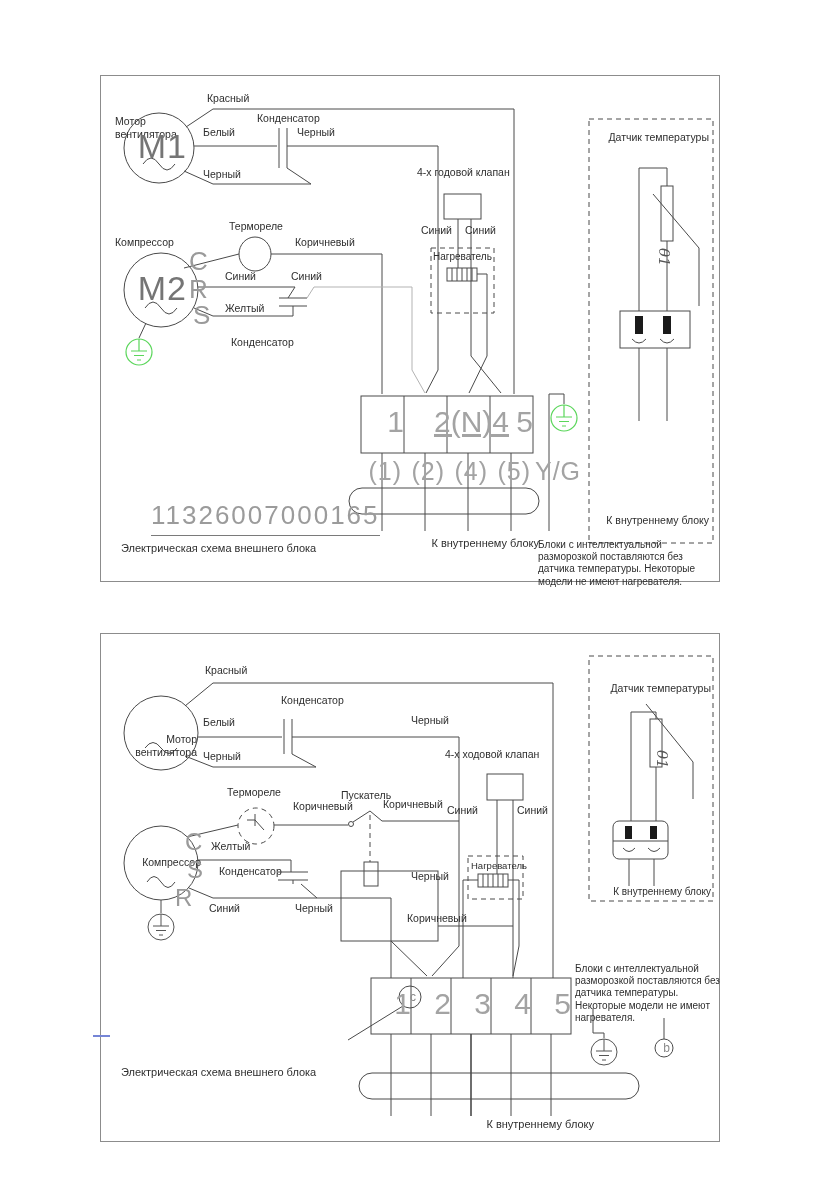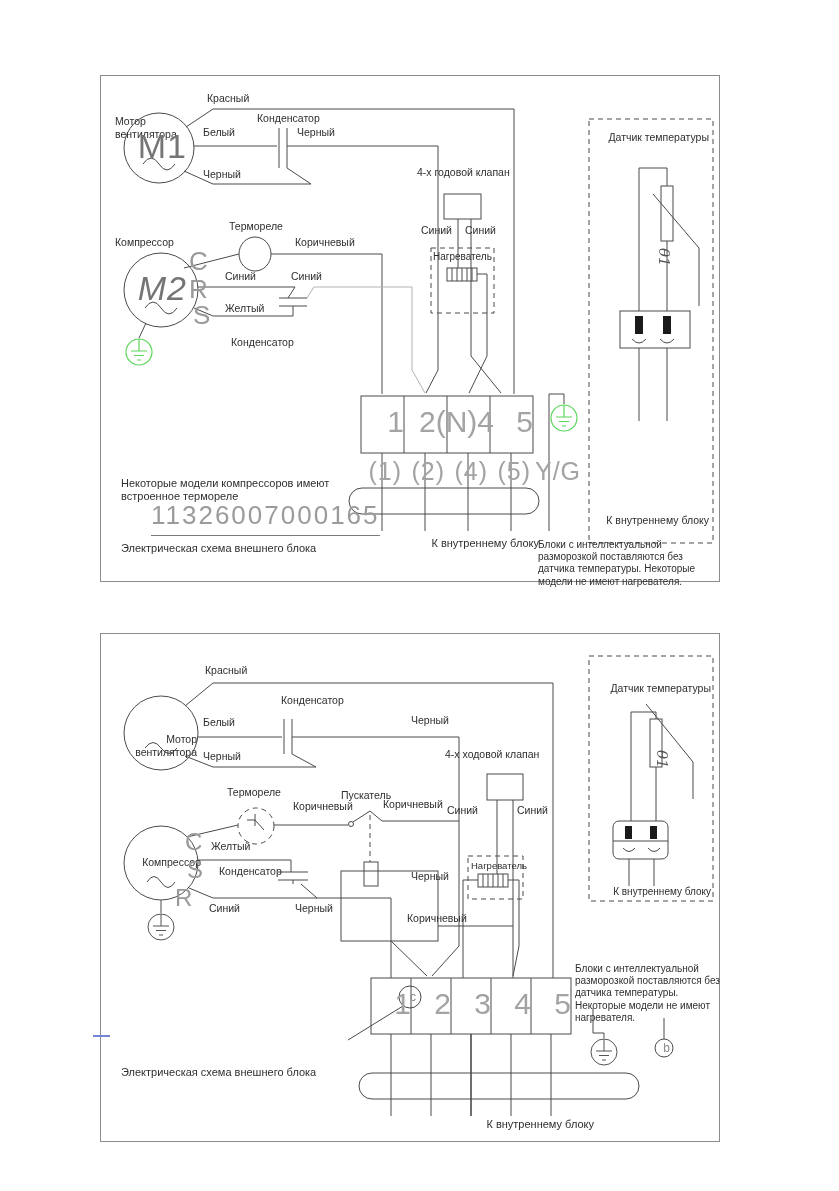--- a/index.html
+++ b/index.html
@@ -106,40 +106,39 @@
     <div class="lbl" style="left:156px;top:36px;">Конденсатор</div>
     <div class="lbl" style="left:102px;top:50px;">Белый</div>
     <div class="lbl" style="left:196px;top:50px;">Черный</div>
     <div class="lbl" style="left:102px;top:92px;">Черный</div>
     <div class="lbl" style="left:316px;top:90px;">4-х годовой клапан</div>
     <div class="lbl" style="left:320px;top:148px;">Синий</div>
     <div class="lbl" style="left:364px;top:148px;">Синий</div>
     <div class="lbl fs10" style="left:332px;top:175px;">Нагреватель</div>
     <div class="lbl" style="left:128px;top:144px;">Термореле</div>
     <div class="lbl" style="left:14px;top:160px;">Компрессор</div>
-    <div class="lbl big c" style="left:30px;top:192px;width:56px;font-style:italic;">M2</div>
+    <div class="lbl big c" style="left:30px;top:192px;width:56px;">M2</div>
     <div class="lbl letter" style="left:88px;top:172px;">C</div>
     <div class="lbl letter" style="left:88px;top:200px;">R</div>
     <div class="lbl letter" style="left:92px;top:226px;">S</div>
     <div class="lbl" style="left:194px;top:160px;">Коричневый</div>
     <div class="lbl" style="left:124px;top:194px;">Синий</div>
     <div class="lbl" style="left:190px;top:194px;">Синий</div>
     <div class="lbl" style="left:124px;top:226px;">Желтый</div>
     <div class="lbl" style="left:130px;top:260px;">Конденсатор</div>
 
     <div class="lbl num c" style="left:260px;top:328px;width:43px;">1</div>
-    <div class="lbl num c" style="left:299px;top:328px;width:94px;">2(N)4</div>
+    <div class="lbl num c" style="left:314px;top:328px;width:94px;text-decoration:underline;">2(N)4</div>
     <div class="lbl num c" style="left:389px;top:328px;width:43px;">5</div>
     <div class="lbl rownum c" style="left:258px;top:380px;width:43px;">(1)</div>
     <div class="lbl rownum c" style="left:301px;top:380px;width:43px;">(2)</div>
     <div class="lbl rownum c" style="left:344px;top:380px;width:43px;">(4)</div>
     <div class="lbl rownum c" style="left:387px;top:380px;width:43px;">(5)</div>
     <div class="lbl rownum" style="left:434px;top:380px;">Y/G</div>
 
-    <div class="lbl wrap fs11" style="left:20px;top:380px;width:218px;">Некоторые модели компрессоров имеют встроенное термореле</div>
     <div class="lbl part" style="left:50px;top:424px;">11326007000165</div>
     <div class="lbl fs11" style="left:20px;top:466px;">Электрическая схема внешнего блока</div>
     <div class="lbl c fs11" style="left:248px;top:461px;width:190px;">К внутреннему блоку</div>
 
     <div class="lbl c" style="left:492px;top:55px;width:116px;">Датчик температуры</div>
     <div class="lbl rot" style="left:572px;top:172px;">θ1</div>
     <div class="lbl c" style="left:492px;top:438px;width:116px;">К внутреннему блоку</div>
     <div class="lbl wrap fs10" style="left:437px;top:442px;width:180px;">Блоки с интеллектуальной разморозкой поставляются без датчика температуры. Некоторые модели не имеют нагревателя.</div>
   </div>
 

